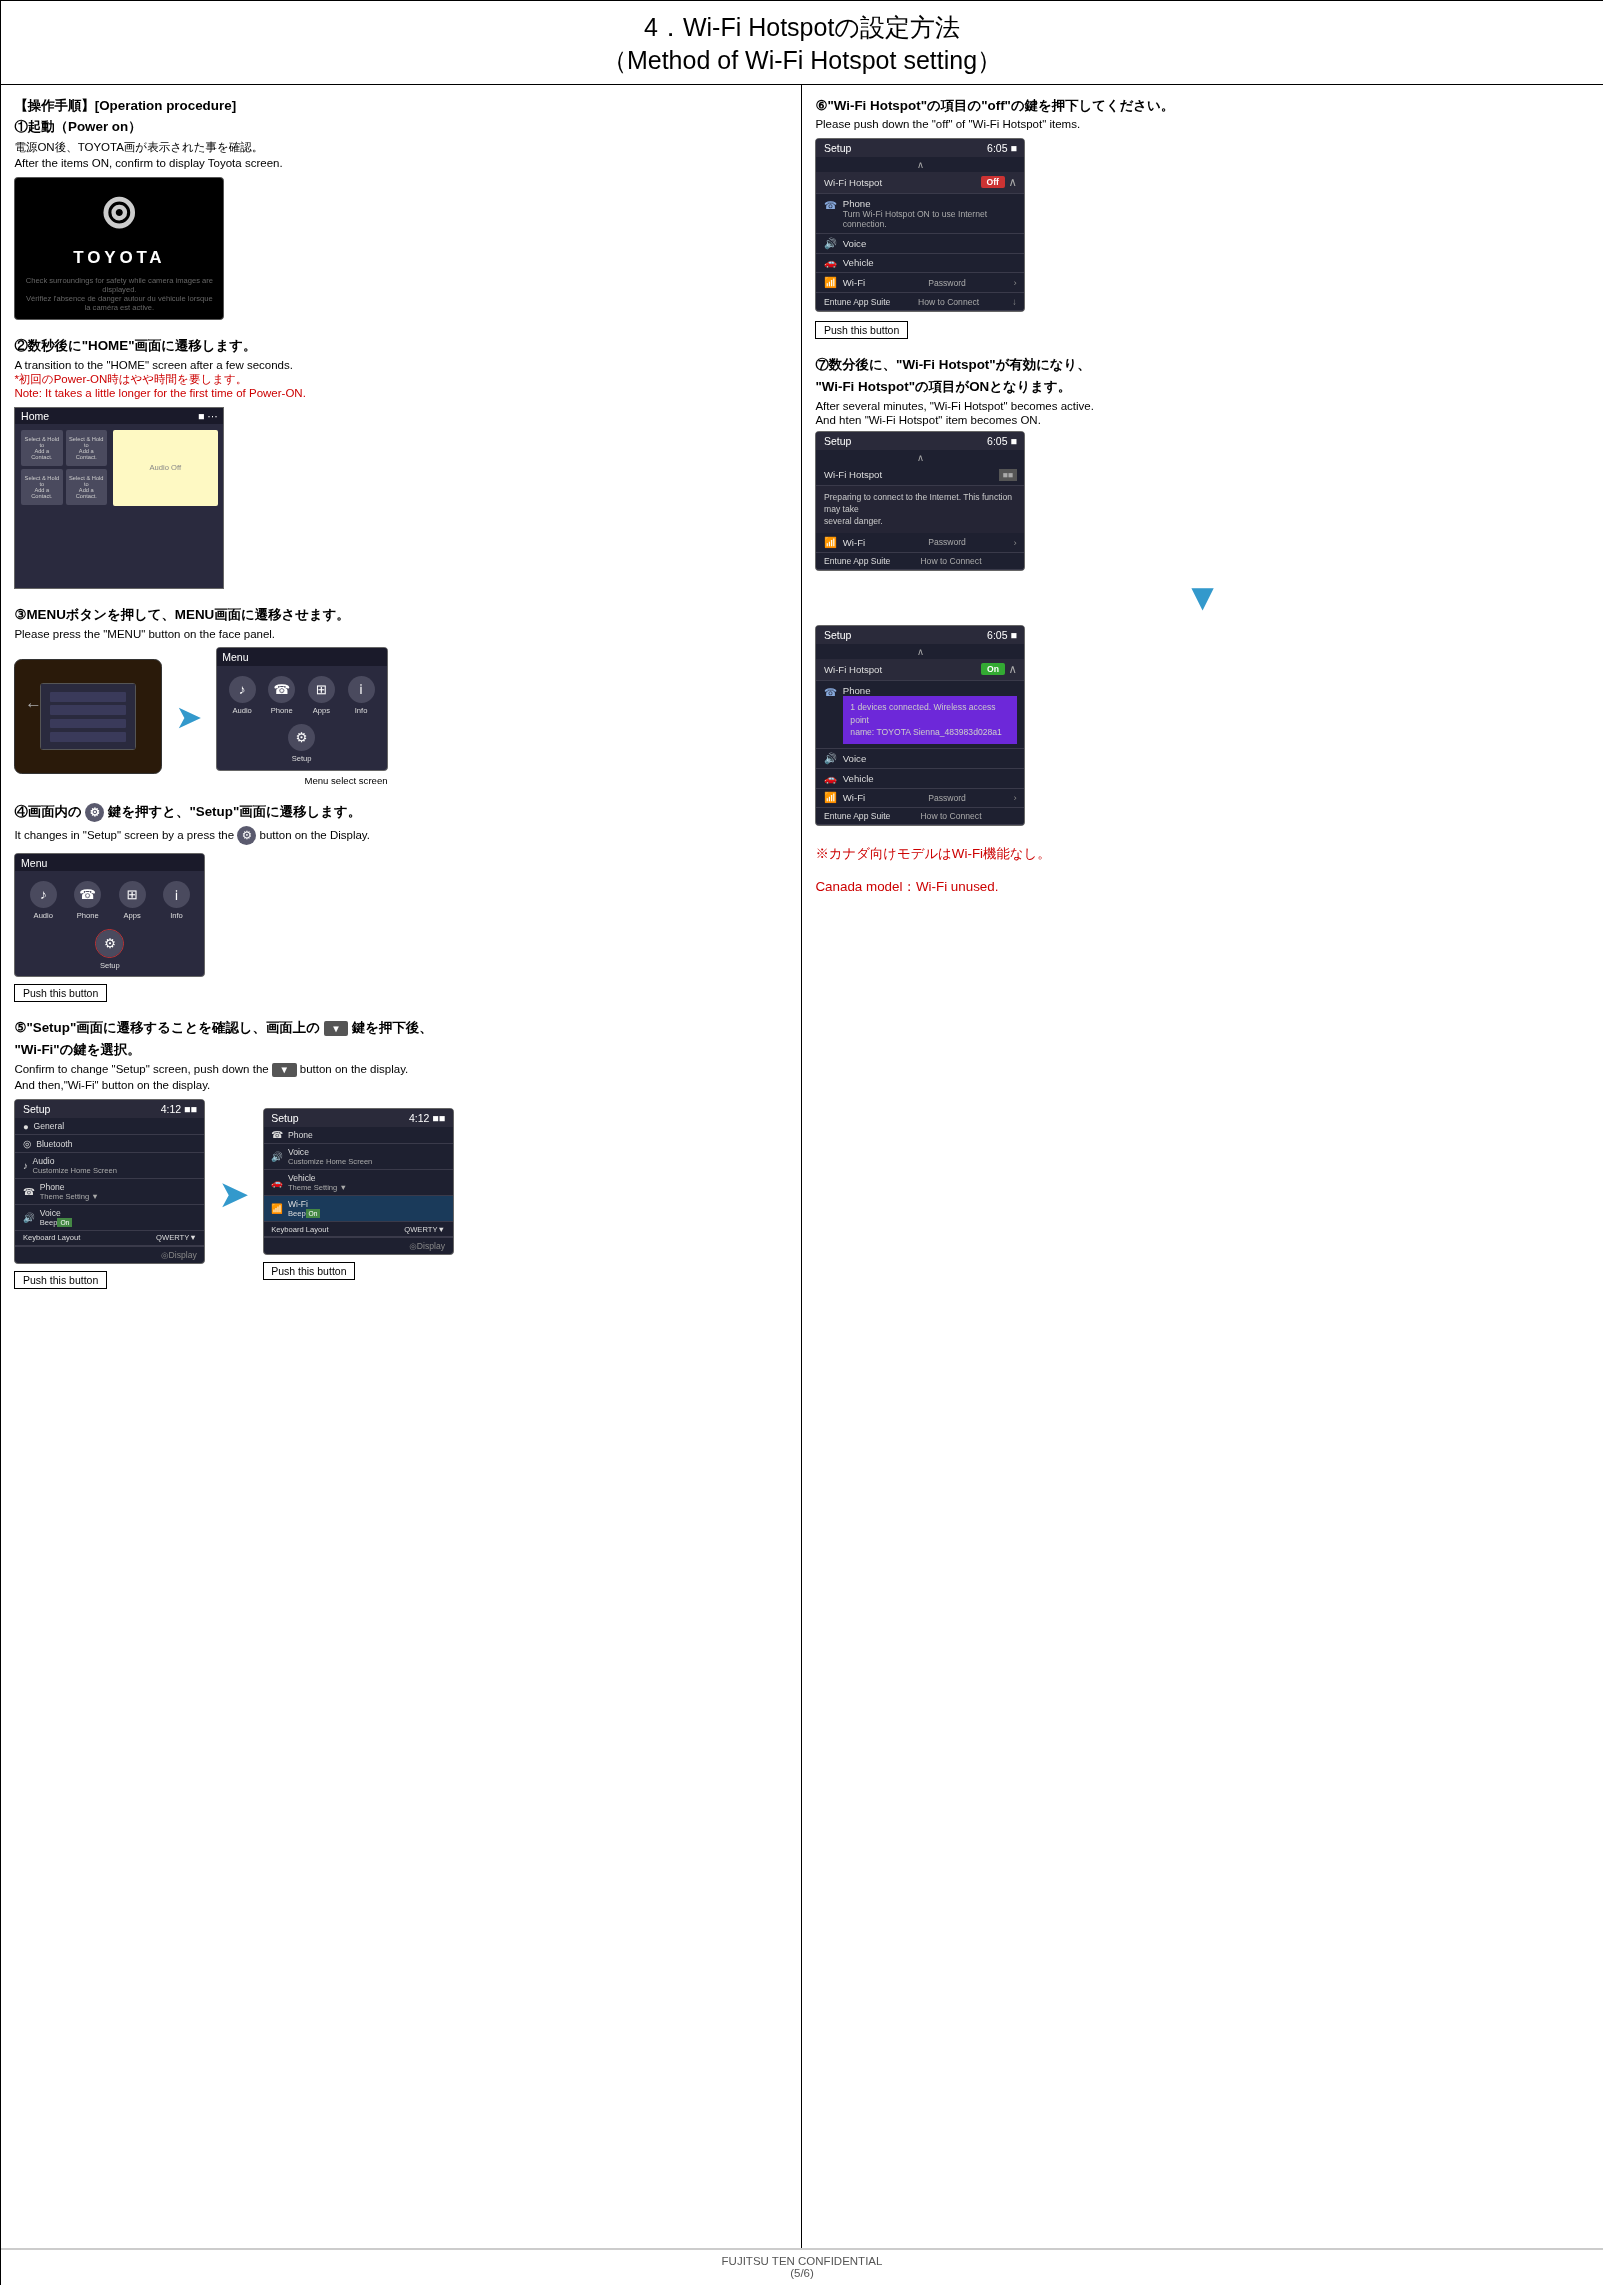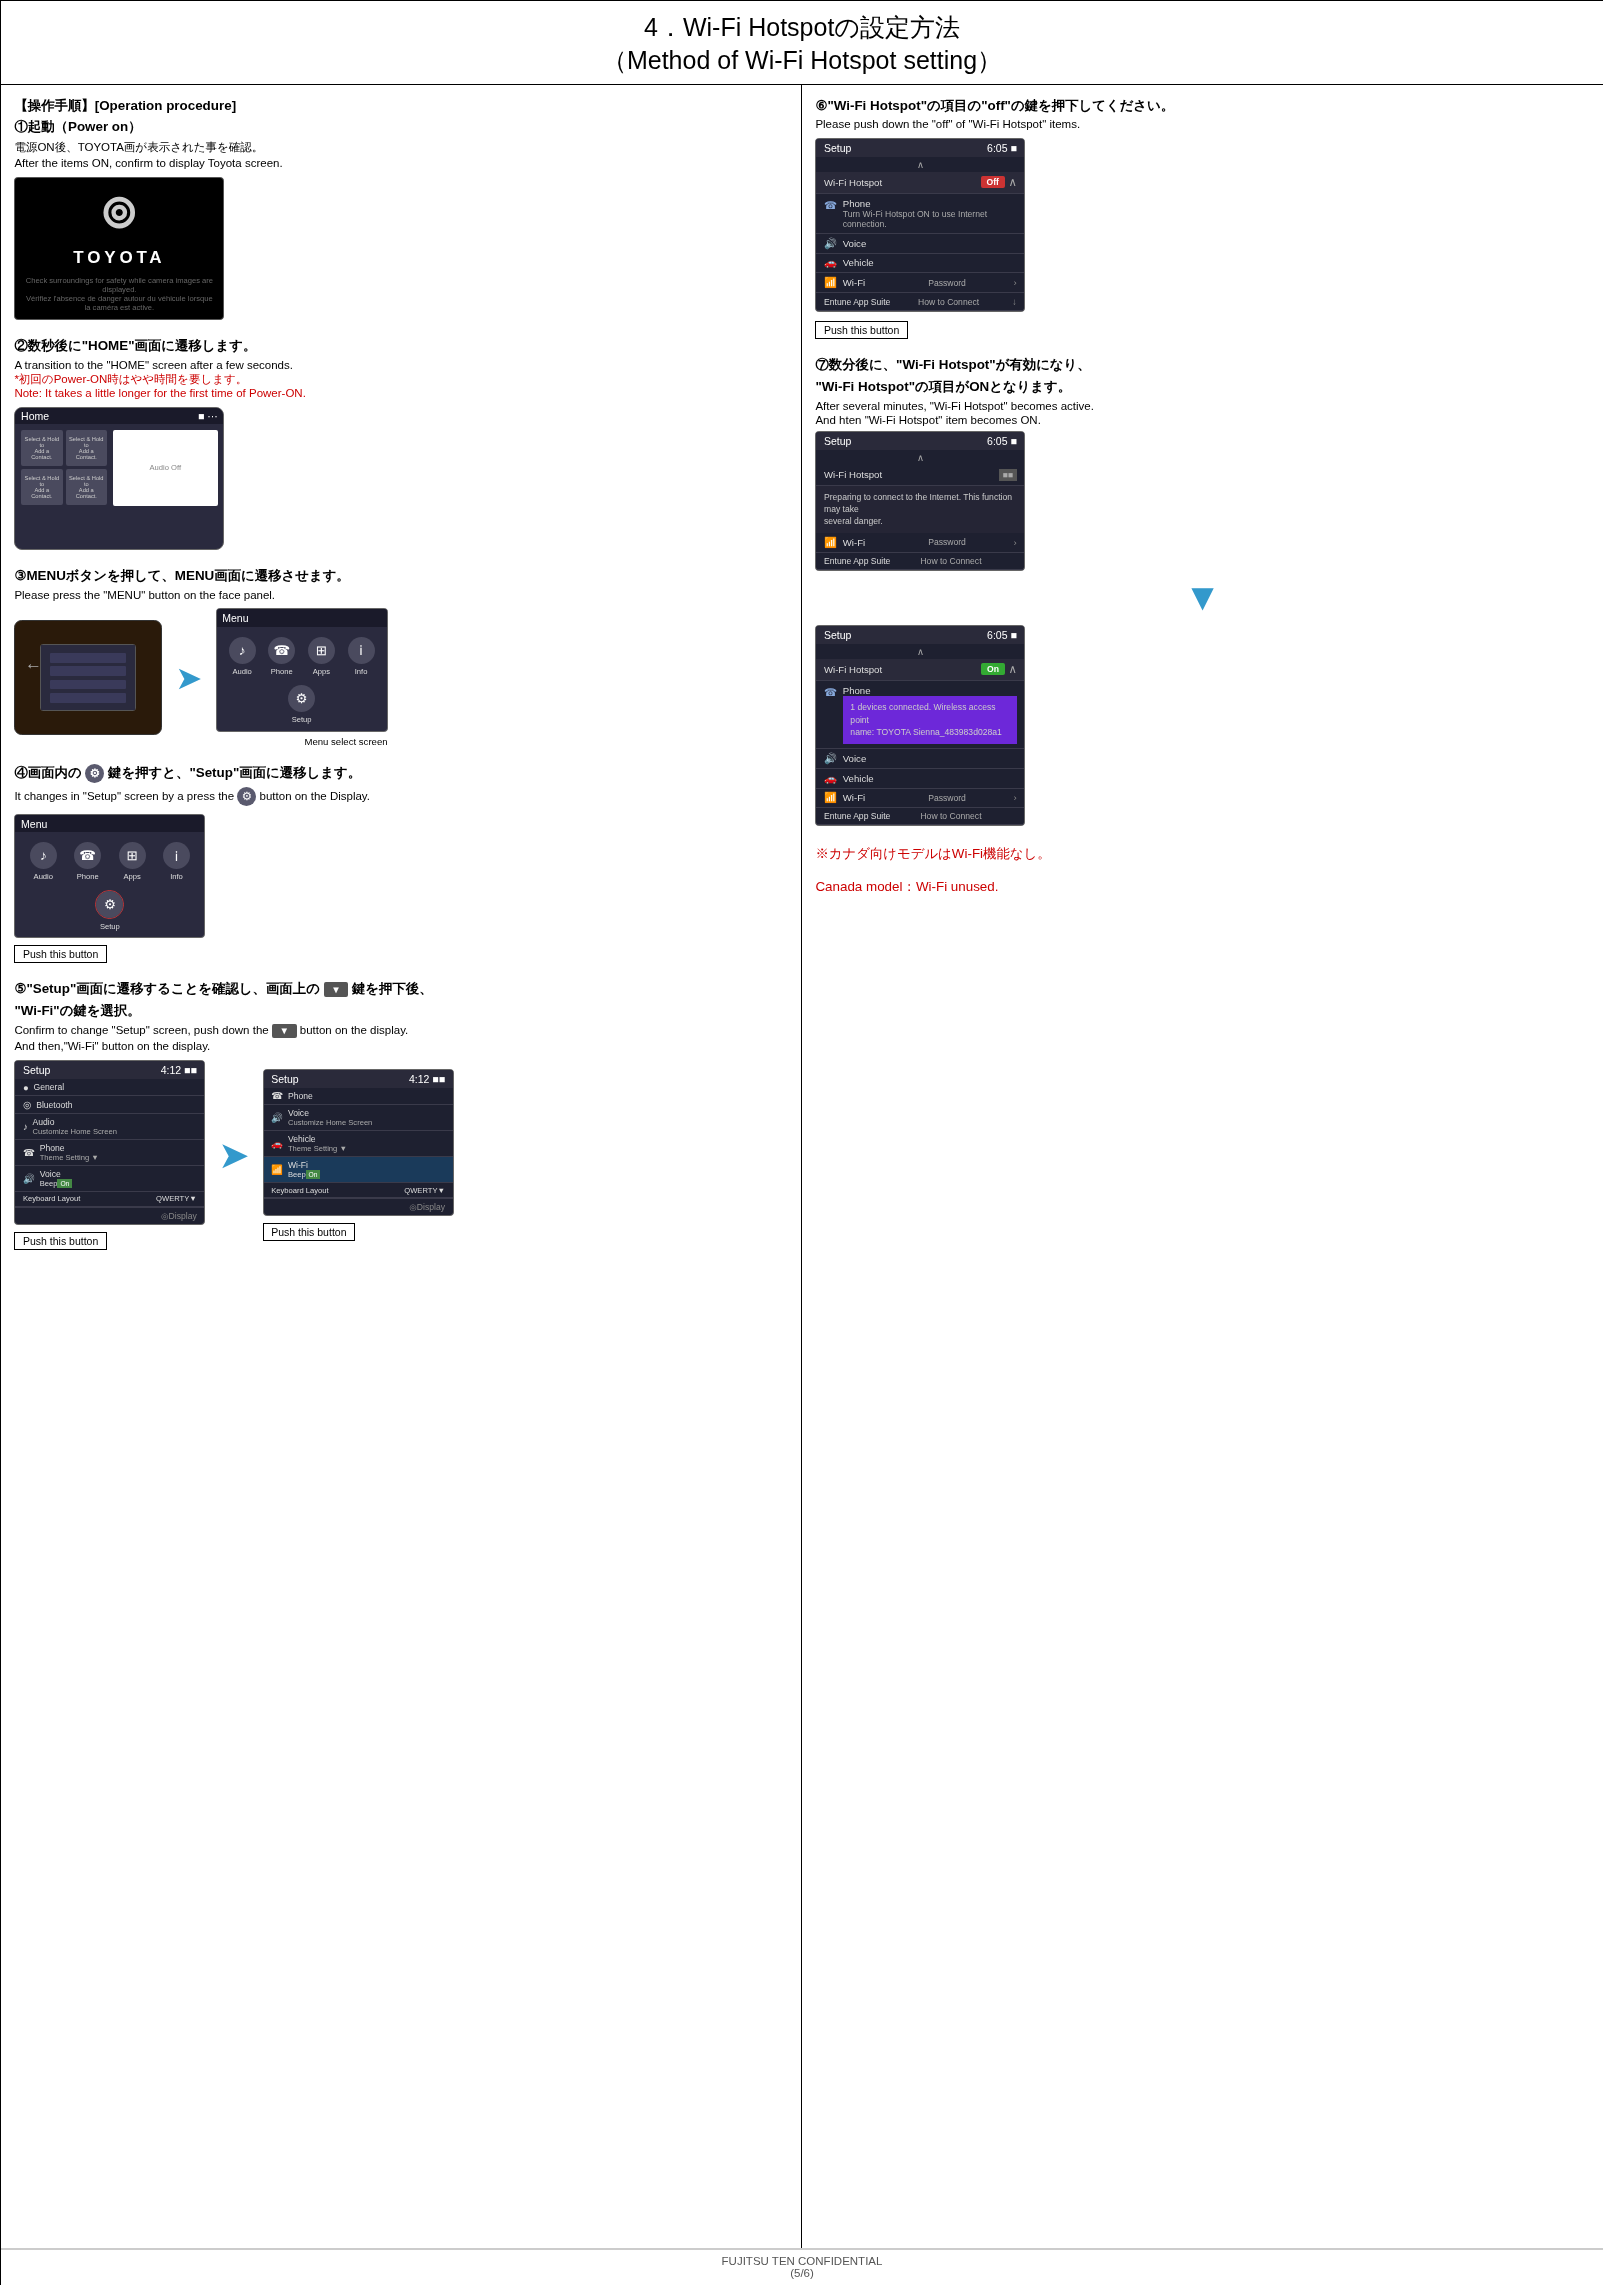--- a/index.html
+++ b/index.html
@@ -96,45 +96,45 @@
 
     .toyota-logo .brand {
       font-size: 17px;
       letter-spacing: 3.8px;
       margin-top: 10px;
     }
 
     
     .home-screen {
       width: 210px;
-      height: 143px;
+      height: 182px;
       background: #2a2a3e;
       margin: 7.6px 0;
       border: 1.9px solid #666;
-      border-radius: 8px;
+      border-radius: 0;
       overflow: hidden;
     }
 
     .home-screen-header {
       background: #1a1a2a;
       color: #fff;
       font-size: 10.5px;
       padding: 1.9px 5.7px;
       display: flex;
       justify-content: space-between;
     }
 
     .home-screen-body {
       display: flex;
       padding: 5.7px;
       gap: 5.7px;
     }
 
     .home-audio-area {
-      background: #ffffff;
+      background: #fef9c3;
       flex: 1;
       height: 76px;
       border-radius: 1.9px;
       display: flex;
       align-items: center;
       justify-content: center;
       color: #aaa;
       font-size: 9.6px;
     }
 

